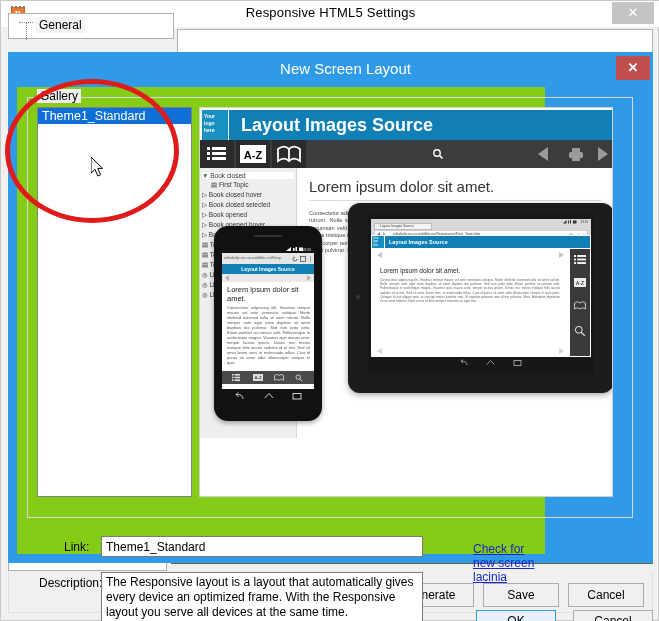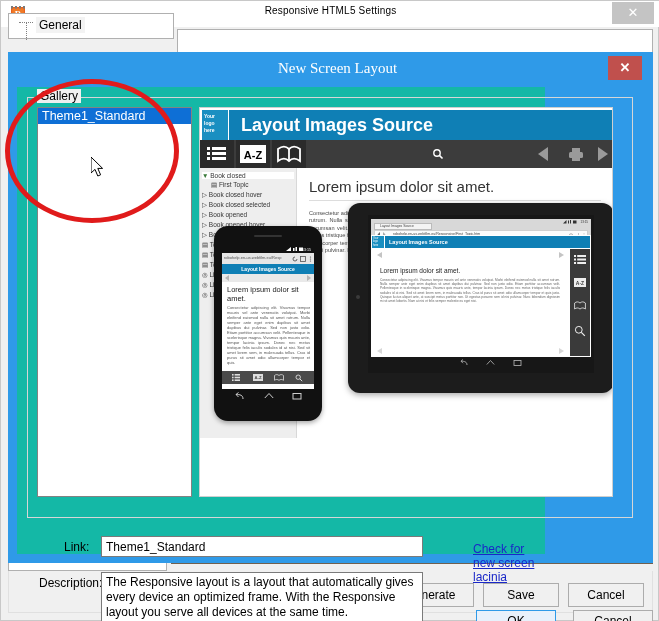--- a/index.html
+++ b/index.html
@@ -17,21 +17,21 @@
   }
   #parent-titlebar{
     position:absolute;left:0;top:0;width:659px;height:26px;
     background:#ffffff;
   }
   #parent-app-icon{
     position:absolute;left:8px;top:4px;width:18px;height:18px;
   }
   #parent-title{
     position:absolute;left:0;top:4px;width:659px;text-align:center;
-    font-size:10px;color:#000;letter-spacing:.2px;
+    font-size:13px;color:#000;letter-spacing:.2px;
   }
   #parent-close{
     position:absolute;right:6px;top:1px;width:42px;height:22px;
     background:#c4c4c4;color:#fff;font-size:13px;line-height:22px;text-align:center;
     cursor:pointer;
   }
 
   
   #parent-tabstrip{
     position:absolute;left:7px;top:12px;width:166px;height:26px;
@@ -78,34 +78,34 @@
   .win-btn.wide{width:141px;}
   .win-btn.norm{width:76px;}
 
   
   #dialog{
     position:absolute;left:7px;top:51px;width:645px;height:511px;
     background:#2f9ae8;box-sizing:border-box;
     box-shadow:0 0 0 0 rgba(0,0,0,0);
   }
   #dialog-titlebar{
-    position:absolute;left:7px;top:0;width:633px;height:35px;font-family:Liberation Serif, serif;
+    position:absolute;left:15px;top:0;width:633px;height:35px;
   }
   #dialog-title{
     position:absolute;left:0;top:8px;width:645px;text-align:center;
     color:#fff;font-size:15px;
   }
   #dialog-close{
     position:absolute;right:6px;top:4px;width:34px;height:24px;
     background:#c0504d;color:#fff;font-size:13px;font-weight:bold;
     line-height:24px;text-align:center;cursor:pointer;
   }
   #dialog-body{
     position:absolute;left:9px;top:35px;width:528px;height:467px;
-    background:#14b8a6;box-sizing:border-box;
+    background:#84cc16;box-sizing:border-box;
   }
 
   
   #gallery-group{
     position:absolute;left:10px;top:10px;width:606px;height:421px;
     border:1px solid #d6d6d6;box-sizing:border-box;
   }
   #gallery-legend{
     position:absolute;left:20px;top:2px;background:#f0f0f0;
     padding:0 3px;font-size:12px;color:#000;

